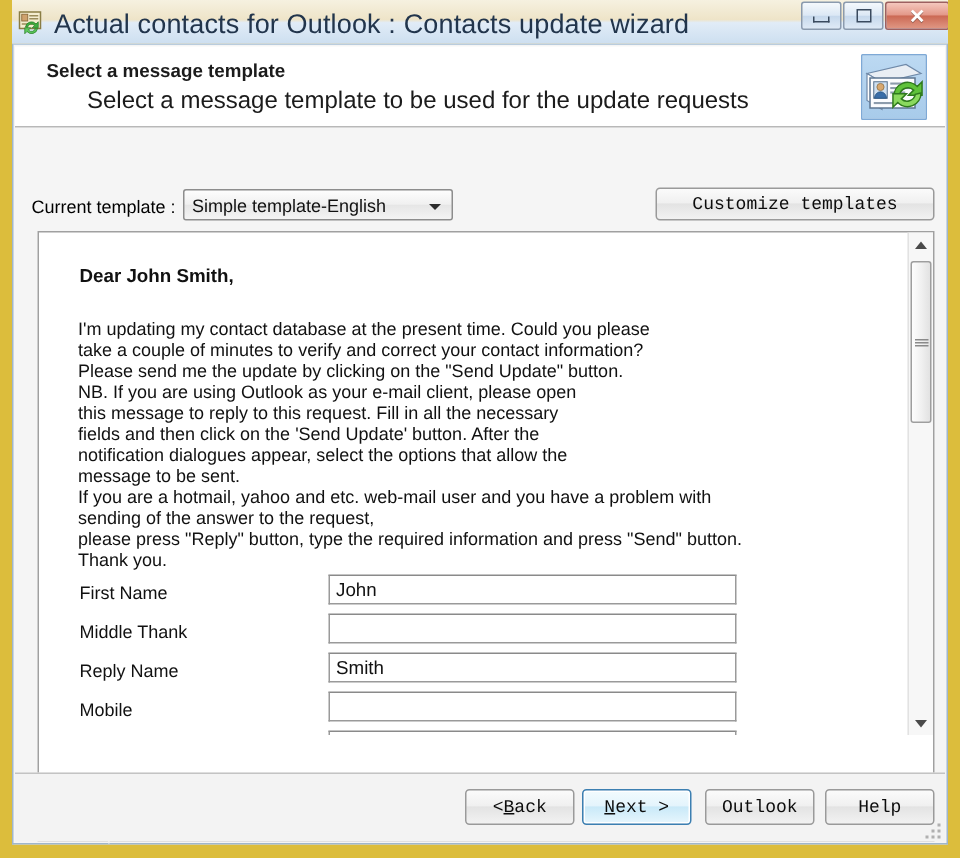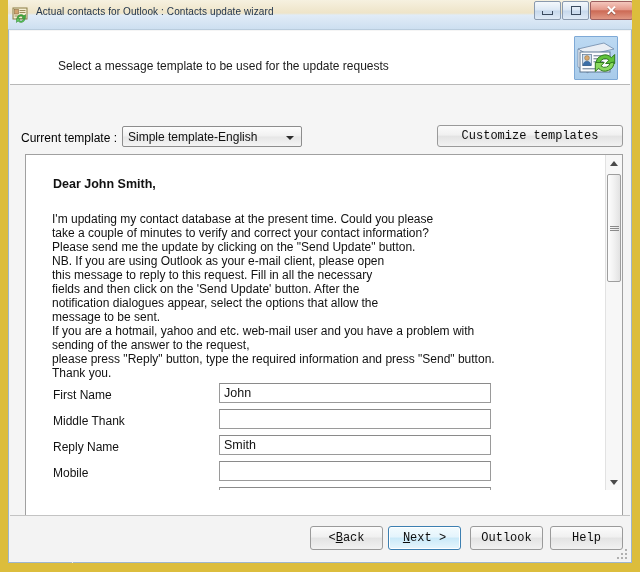--- a/index.html
+++ b/index.html
@@ -48,21 +48,21 @@
     background: linear-gradient(to bottom, #f6f1e0 0%, #eee4c8 45%, #e1ecf7 52%, #cddff0 100%);
   }
   .title-icon {
     position: absolute;
     left: 12px; top: 6px;
     width: 17px; height: 17px;
   }
   .title-text {
     position: absolute;
     left: 36px; top: 6px;
-    font-size: 10px;
+    font-size: 18px;
     color: #22354c;
     white-space: nowrap;
     letter-spacing: 0.1px;
   }
   .winbtns {
     position: absolute;
     right: 7px; top: 1px;
     display: flex;
     gap: 1px;
   }
@@ -125,21 +125,21 @@
   .hdr-title {
     position: absolute;
     left: 21px; top: 9px;
     font-size: 12.5px;
     font-weight: bold;
     color: #1b1b1b;
   }
   .hdr-sub {
     position: absolute;
     left: 48px; top: 28px;
-    font-size: 12px;
+    font-size: 16px;
     color: #1b1b1b;
   }
   .hdr-icon {
     position: absolute;
     right: 12px; top: 5px;
     width: 44px; height: 44px;
     box-sizing: border-box;
     border: 1px solid #7ea9d6;
     background: linear-gradient(to bottom, #bcd9f2 0%, #a8cbea 100%);
     border-radius: 1px;
@@ -439,20 +439,21 @@
     </div>
   </div>
 
   <div class="frame-left"></div>
   <div class="frame-right"></div>
   <div class="frame-bottom"></div>
 
   <div class="client">
 
     <div class="pageheader">
+      <span class="hdr-title">Select a message template</span>
       <span class="hdr-sub">Select a message template to be used for the update requests</span>
       <span class="hdr-icon">
         <svg width="42" height="42" viewBox="0 0 42 42">
           <g transform="translate(3,6)">
             <polygon points="0,6 26,0 36,6 10,12" fill="#e9eef4" stroke="#6f89a8" stroke-width="0.8"></polygon>
             <polygon points="0,6 0,24 10,30 10,12" fill="#ffffff" stroke="#6f89a8" stroke-width="0.8"></polygon>
             <rect x="2" y="9" width="30" height="20" fill="#fbfcfe" stroke="#5d7691" stroke-width="1"></rect>
             <rect x="4.5" y="11.5" width="9" height="11" fill="#cfe0f0" stroke="#5d7691" stroke-width="0.7"></rect>
             <circle cx="9" cy="15" r="2.4" fill="#d8a86f" stroke="#8a6a3c" stroke-width="0.5"></circle>
             <path d="M5 22.5 a4 4.3 0 0 1 8 0 z" fill="#3a6ea8" stroke="#24507f" stroke-width="0.5"></path>

